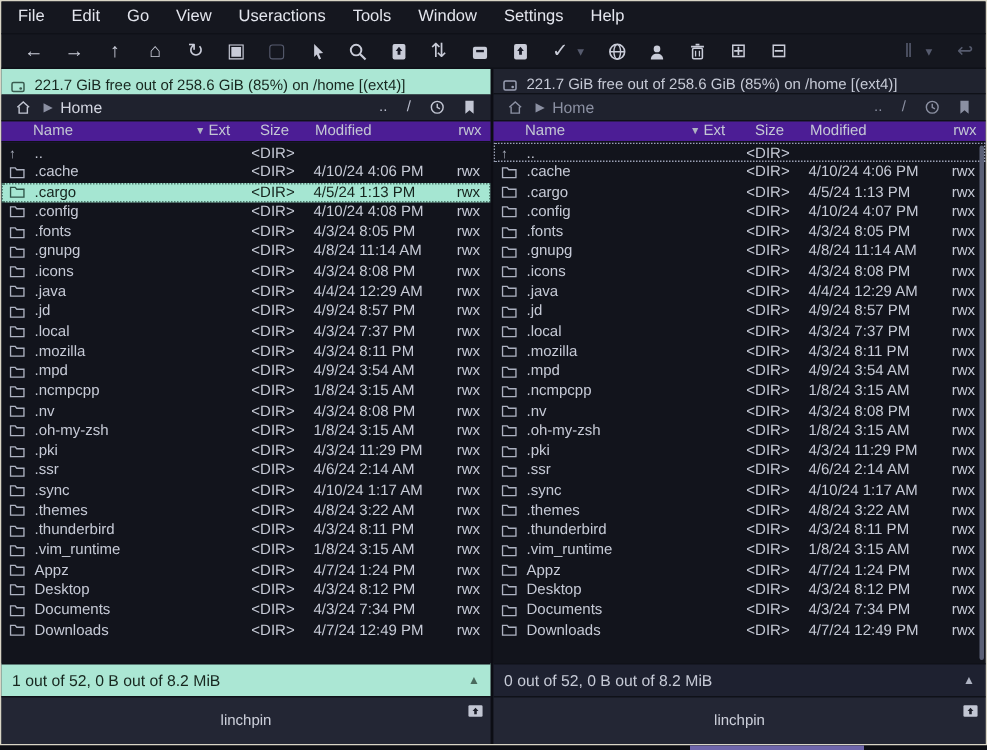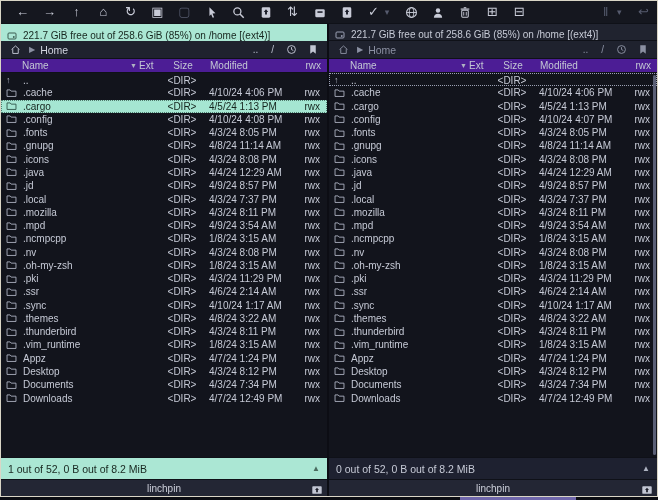--- a/index.html
+++ b/index.html
@@ -65,39 +65,50 @@
   .frow.focused { border-color:#9aa0b4; }
 
   .statusbar { height:22px; font-size:10.5px; display:flex; align-items:center; padding:0 7px; }
   .pane.active .statusbar { background:#abe7d4; color:#17271f; border-top:1px solid #0f1118; }
   .pane.inactive .statusbar { background:#1e2130; color:#c6cad6; border-top:1px solid #0f1118; }
   .status-spacer { flex:1; }
   .collapse-arrow { font-size:8px; }
   .pane.active .collapse-arrow { color:#4a6b5e; }
   .pane.inactive .collapse-arrow { color:#aeb3c2; }
 
-  .tabbar { height:17px; background:#232634; display:flex; align-items:center; position:relative;
+  .tabbar { height:32px; background:#232634; display:flex; align-items:center; position:relative;
     border-top:1px solid #0f1118; }
   .tab-label { flex:1; text-align:center; font-size:10px; color:#cdd0db; }
   .tab-ico { position:absolute; right:4px; top:2px; color:#c2c6d3; }
 
   
   .fnbar { height:18px; display:grid; grid-template-columns:repeat(9,1fr); gap:1px; background:#0c0d14;
     border-top:1px solid #0f1118; }
   .fn-btn { background:#282c3b; color:#d3d6e0; font-size:10.5px; display:flex; align-items:center;
     justify-content:center; border:1px solid #343949; }
 
   .hintbar { height:13px; background:#181a26; color:#cfd2dc; font-size:10.5px; display:flex;
     align-items:center; padding-left:5px; }
 </style>
 </head>
 <body>
 
 <div class="frame">
 
+  <div class="menubar">
+      <span class="menu-item">File</span>
+      <span class="menu-item">Edit</span>
+      <span class="menu-item">Go</span>
+      <span class="menu-item">View</span>
+      <span class="menu-item">Useractions</span>
+      <span class="menu-item">Tools</span>
+      <span class="menu-item">Window</span>
+      <span class="menu-item">Settings</span>
+      <span class="menu-item">Help</span>
+    </div>
 
   <div class="toolbar">
       <span class="tb-icon">←</span>
       <span class="tb-icon">→</span>
       <span class="tb-icon">↑</span>
       <span class="tb-icon">⌂</span>
       <span class="tb-icon">↻</span>
       <span class="tb-icon">▣</span>
       <span class="tb-icon dim">▢</span>
       <span class="tb-icon"><svg width="12" height="13" viewBox="0 0 14 14">

